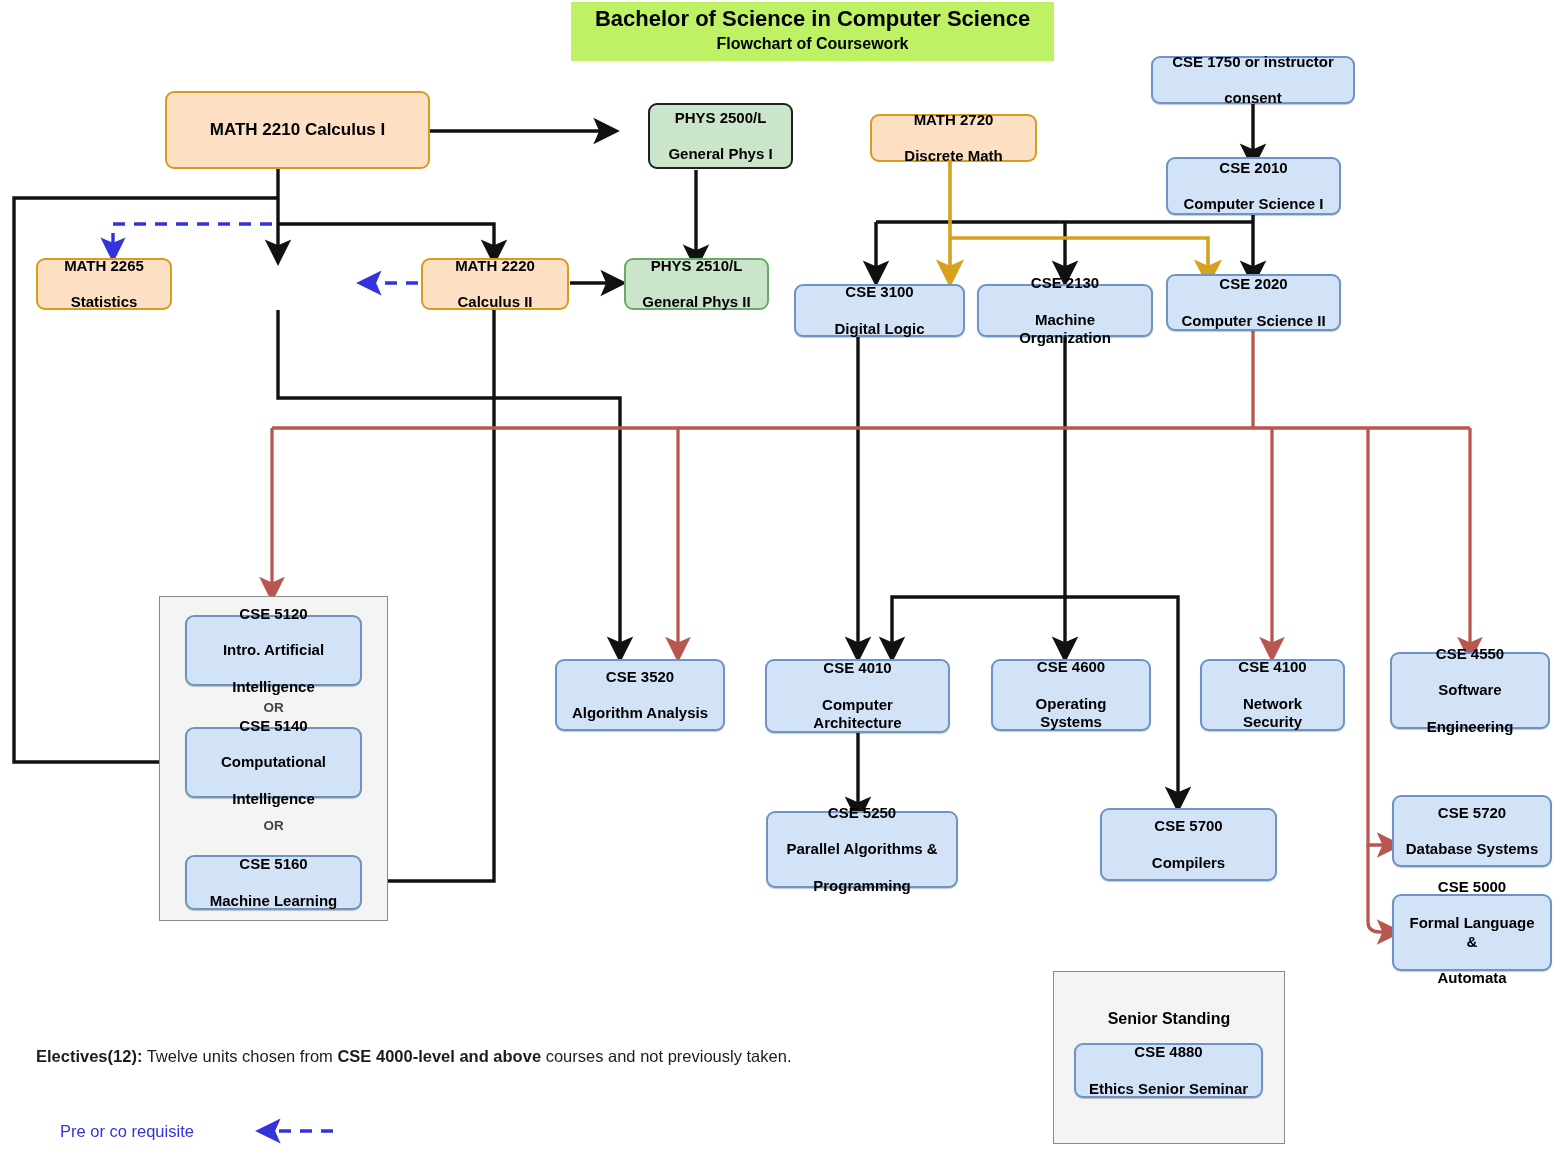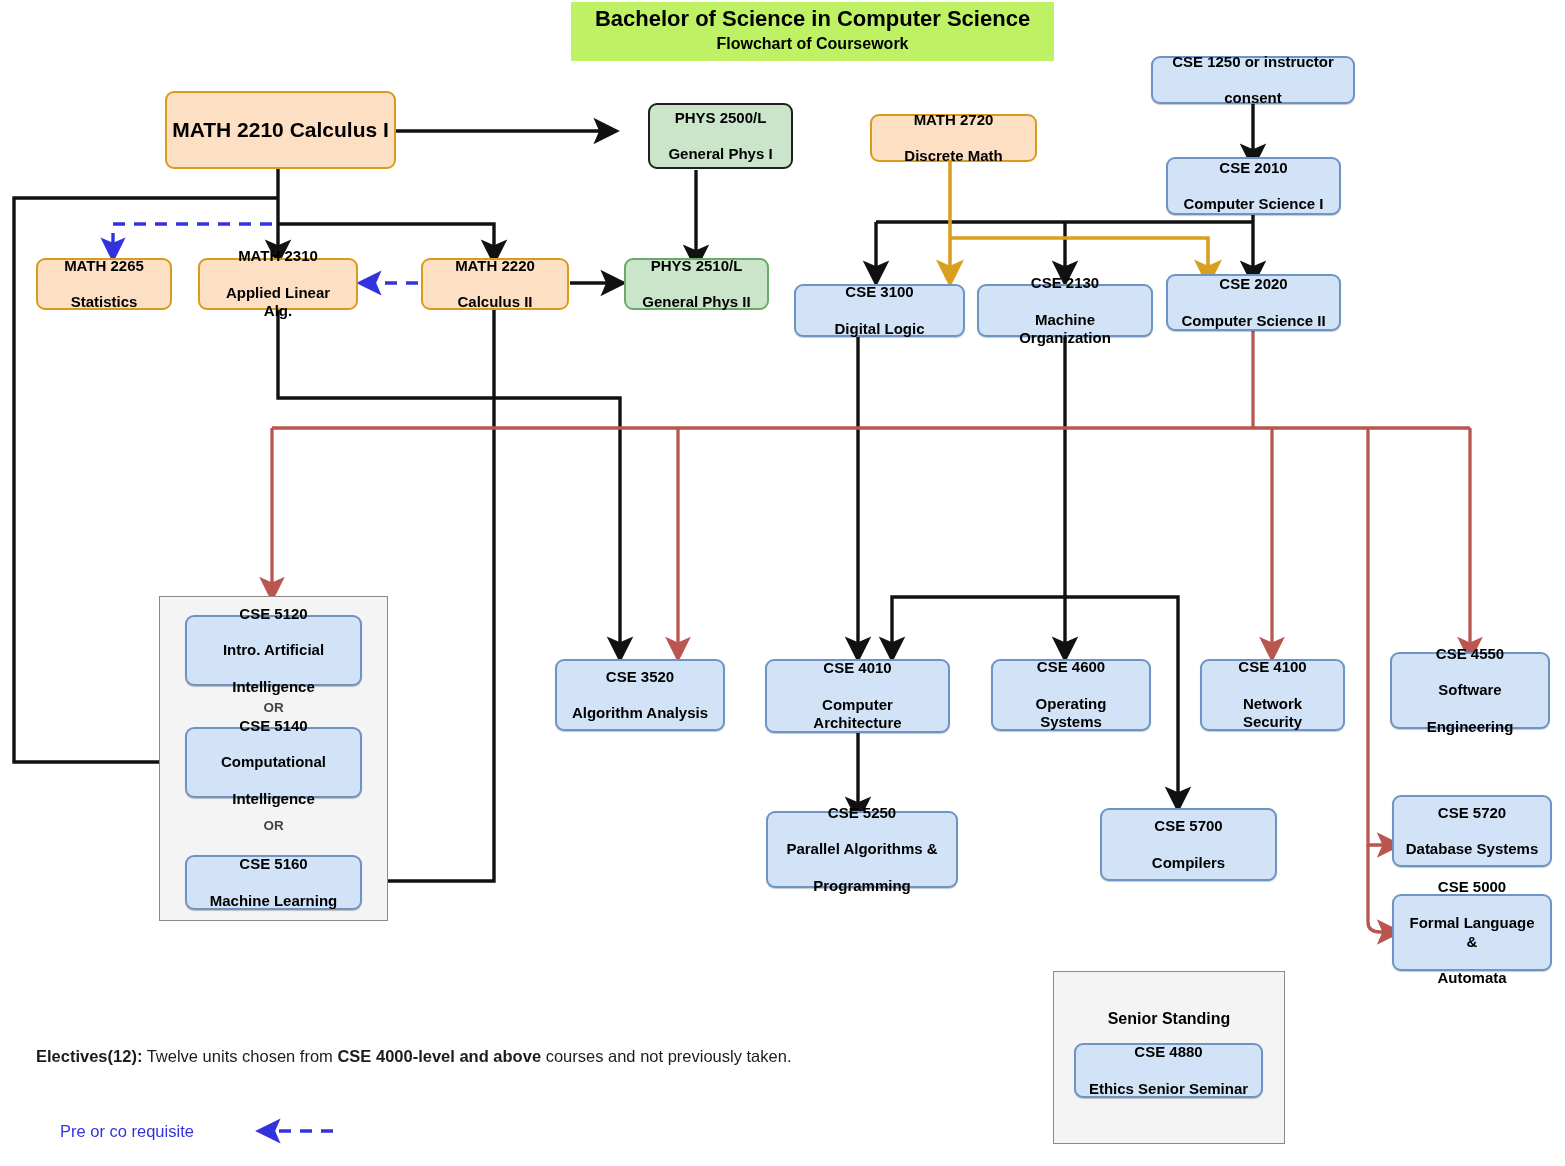--- a/index.html
+++ b/index.html
@@ -140,37 +140,31 @@
     <div class="title-sub">Flowchart of Coursework</div>
   </div>
 
   <div class="group" style="left:159px; top:596px; width:229px; height:325px;"></div>
   <div class="or-label" style="left:159px; top:700px; width:229px;">OR</div>
   <div class="or-label" style="left:159px; top:818px; width:229px;">OR</div>
 
   <div class="group" style="left:1053px; top:971px; width:232px; height:173px;"></div>
   <div class="group-title" style="left:1053px; top:1010px; width:232px;">Senior Standing</div>
 
-  <div class="node n-math" style="left:165px; top:91px; width:231px; height:78px; font-size:21px;">
+  <div class="node n-math" style="left:165px; top:91px; width:265px; height:78px; font-size:17px;">
     <span>MATH 2210 Calculus I</span>
   </div>
 
   <div class="node n-math" style="left:36px; top:258px; width:136px; height:52px; font-size:15px;">
     <span>
       <span>MATH 2265</span><br>
       <span>Statistics</span>
     </span>
   </div>
 
-  <div class="node n-math" style="left:198px; top:258px; width:160px; height:52px; font-size:15px;">
-    <span>
-      <span>MATH 2310</span><br>
-      <span>Applied Linear Alg.</span>
-    </span>
-  </div>
 
   <div class="node n-math" style="left:421px; top:258px; width:148px; height:52px; font-size:15px;">
     <span>
       <span>MATH 2220</span><br>
       <span>Calculus II</span>
     </span>
   </div>
 
   <div class="node n-math" style="left:870px; top:114px; width:167px; height:48px; font-size:15px;">
     <span>
@@ -188,21 +182,21 @@
 
   <div class="node n-phys2" style="left:624px; top:258px; width:145px; height:52px; font-size:15px;">
     <span>
       <span>PHYS 2510/L</span><br>
       <span>General Phys II</span>
     </span>
   </div>
 
   <div class="node n-cse" style="left:1151px; top:56px; width:204px; height:48px; font-size:15px;">
     <span>
-      <span>CSE 1250 or instructor</span><br>
+      <span>CSE 1750 or instructor</span><br>
       <span>consent</span>
     </span>
   </div>
 
   <div class="node n-cse" style="left:1166px; top:157px; width:175px; height:58px; font-size:15px;">
     <span>
       <span>CSE 2010</span><br>
       <span>Computer Science I</span>
     </span>
   </div>

